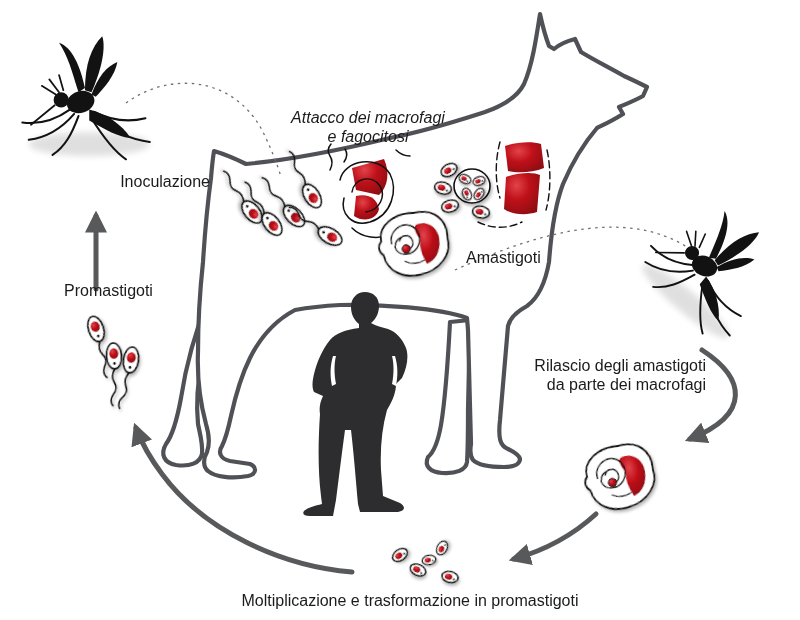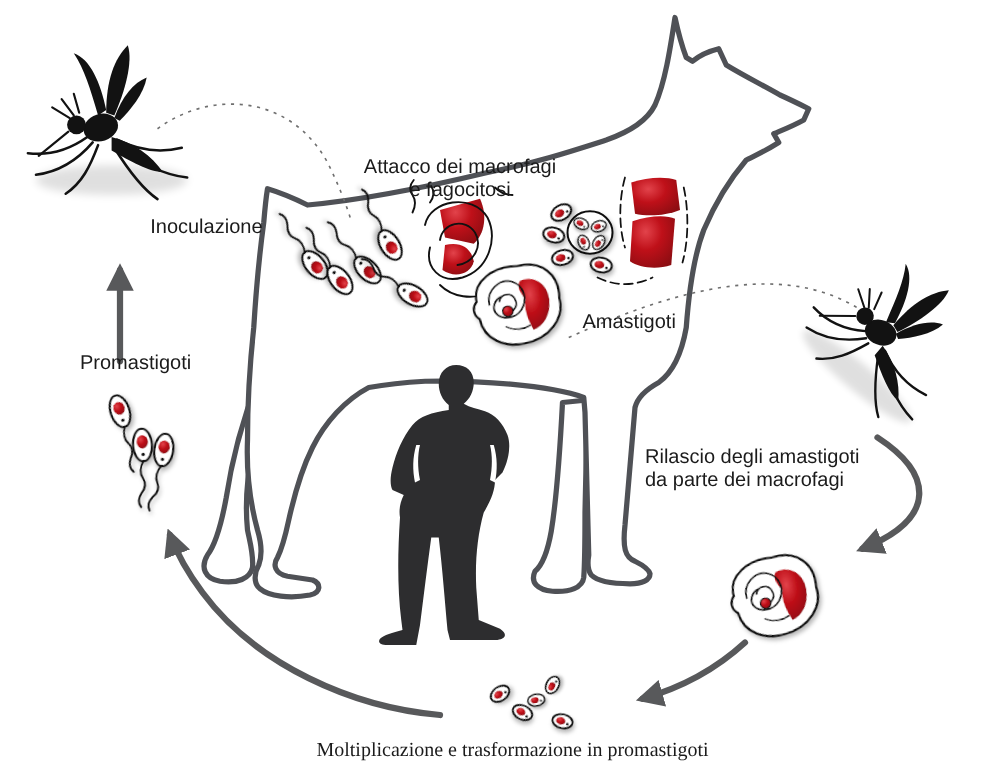--- a/index.html
+++ b/index.html
@@ -212,30 +212,30 @@
     <use href="#amast" transform="translate(400,555) rotate(-35) scale(0.95)"></use>
     <use href="#amast" transform="translate(418,570) rotate(25) scale(0.95)"></use>
     <use href="#amast" transform="translate(429,560) rotate(-10) scale(0.8)"></use>
     <use href="#amast" transform="translate(442,548) rotate(-62) scale(0.85)"></use>
     <use href="#amast" transform="translate(450,577) rotate(12) scale(0.95)"></use>
   </g>
 </svg>
 
 <div class="label center" style="left:30px;top:172px;width:180px;text-align:right;">Inoculazione</div>
 
-<div class="label center" style="left:262px;top:124px;width:212px;">
+<div class="label center" style="left:262px;top:108px;width:212px;font-style:italic;">
   <div>Attacco dei macrofagi</div>
   <div>e fagocitosi</div>
 </div>
 
 
 <div class="label" style="left:466px;top:248px;">Amastigoti</div>
 
 <div class="label" style="left:64px;top:281px;text-align:center;">Promastigoti</div>
 
-<div class="label" style="left:516px;top:356px;width:190px;">
+<div class="label" style="left:516px;top:356px;width:190px;text-align:right;">
   <div>Rilascio degli amastigoti</div>
   <div>da parte dei macrofagi</div>
 </div>
 
-<div class="label center" style="left:120px;top:591px;width:580px;font-family:Liberation Serif, serif;">Moltiplicazione e trasformazione in promastigoti</div>
+<div class="label center" style="left:120px;top:591px;width:580px;">Moltiplicazione e trasformazione in promastigoti</div>
 
 </div>
 
 </body></html>

